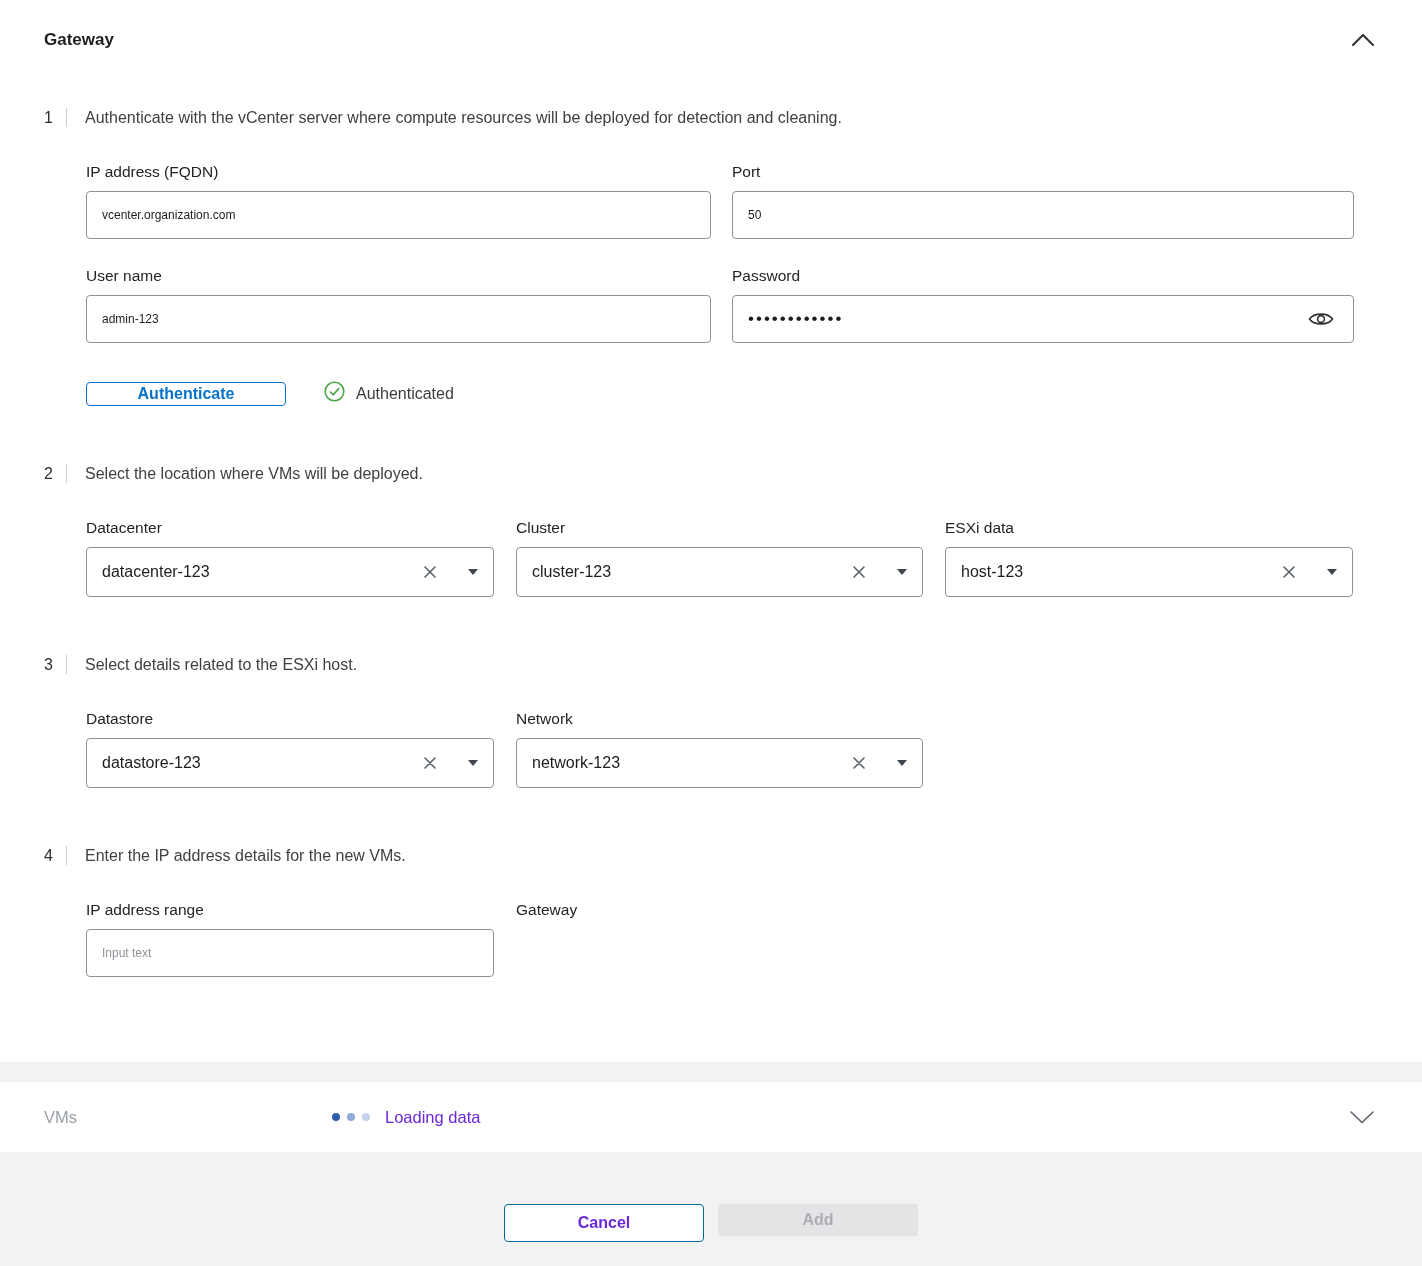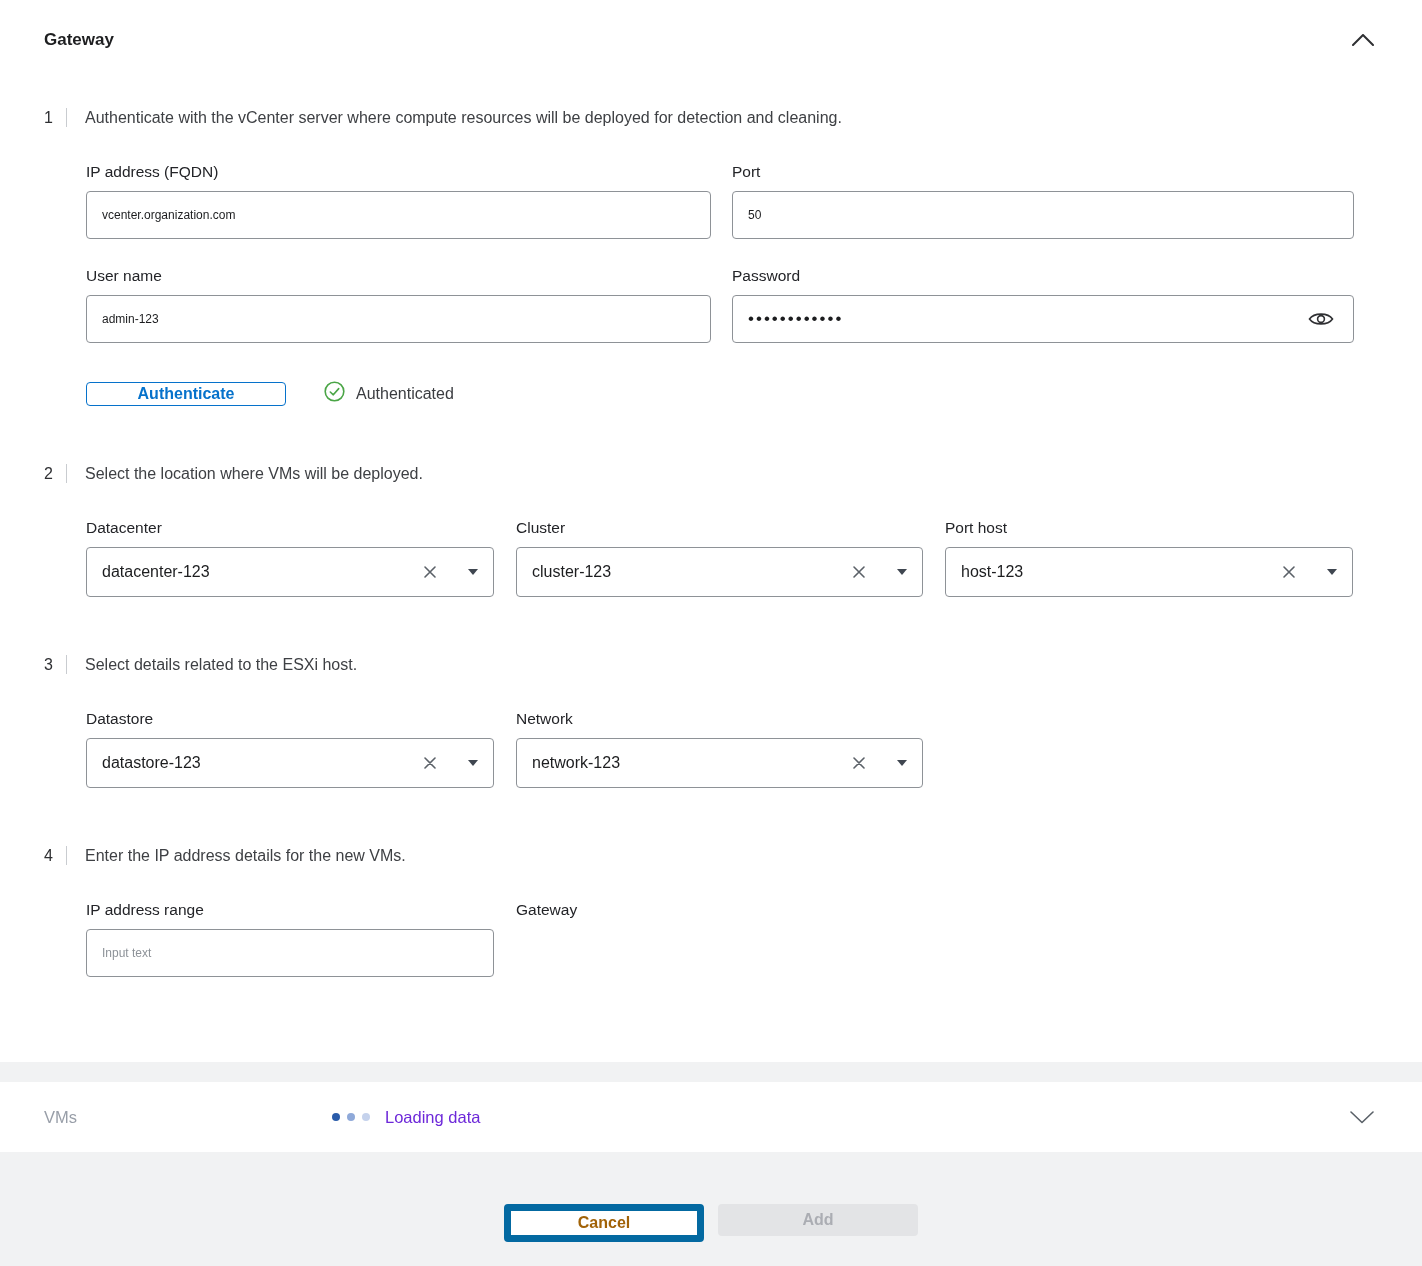--- a/index.html
+++ b/index.html
@@ -90,22 +90,22 @@
   .vms-expand { margin-left:auto; background:none; border:none; cursor:pointer; line-height:0; padding:4px; }
 
   
   .footer {
     height:114px; background:#f1f2f3;
     display:flex; justify-content:center; align-items:flex-start;
     padding-top:52px; gap:14px;
   }
   .btn-cancel {
     width:200px; height:38px;
-    background:#fff; border:7px solid #0369a1; border-radius:4px;
-    color:#a16207; font-size:16px; font-weight:bold; cursor:pointer;
+    background:#fff; border:1px solid #0369a1; border-radius:4px;
+    color:#6d28d9; font-size:16px; font-weight:bold; cursor:pointer;
     font-family:"Liberation Sans","DejaVu Sans",sans-serif;
   }
   .btn-add {
     width:200px; height:32px;
     background:#e3e4e6; border:none; border-radius:4px;
     color:#abadb3; font-size:16px; font-weight:bold; cursor:default;
     font-family:"Liberation Sans","DejaVu Sans",sans-serif;
   }
 </style>
 </head>
@@ -202,21 +202,21 @@
             <span class="sel-val">cluster-123</span>
             <button class="clear-x">
               <svg width="14" height="14" viewBox="0 0 14 14">
                   <path d="M2 2 L12 12 M12 2 L2 12" stroke="#5b6168" stroke-width="1.6" stroke-linecap="round"></path>
                 </svg>
             </button>
             <span class="caret-down"></span>
           </div>
         </div>
         <div class="field">
-          <div class="field-label">Port host</div>
+          <div class="field-label">ESXi data</div>
           <div class="selectbox">
             <span class="sel-val">host-123</span>
             <button class="clear-x">
               <svg width="14" height="14" viewBox="0 0 14 14">
                   <path d="M2 2 L12 12 M12 2 L2 12" stroke="#5b6168" stroke-width="1.6" stroke-linecap="round"></path>
                 </svg>
             </button>
             <span class="caret-down"></span>
           </div>
         </div>

